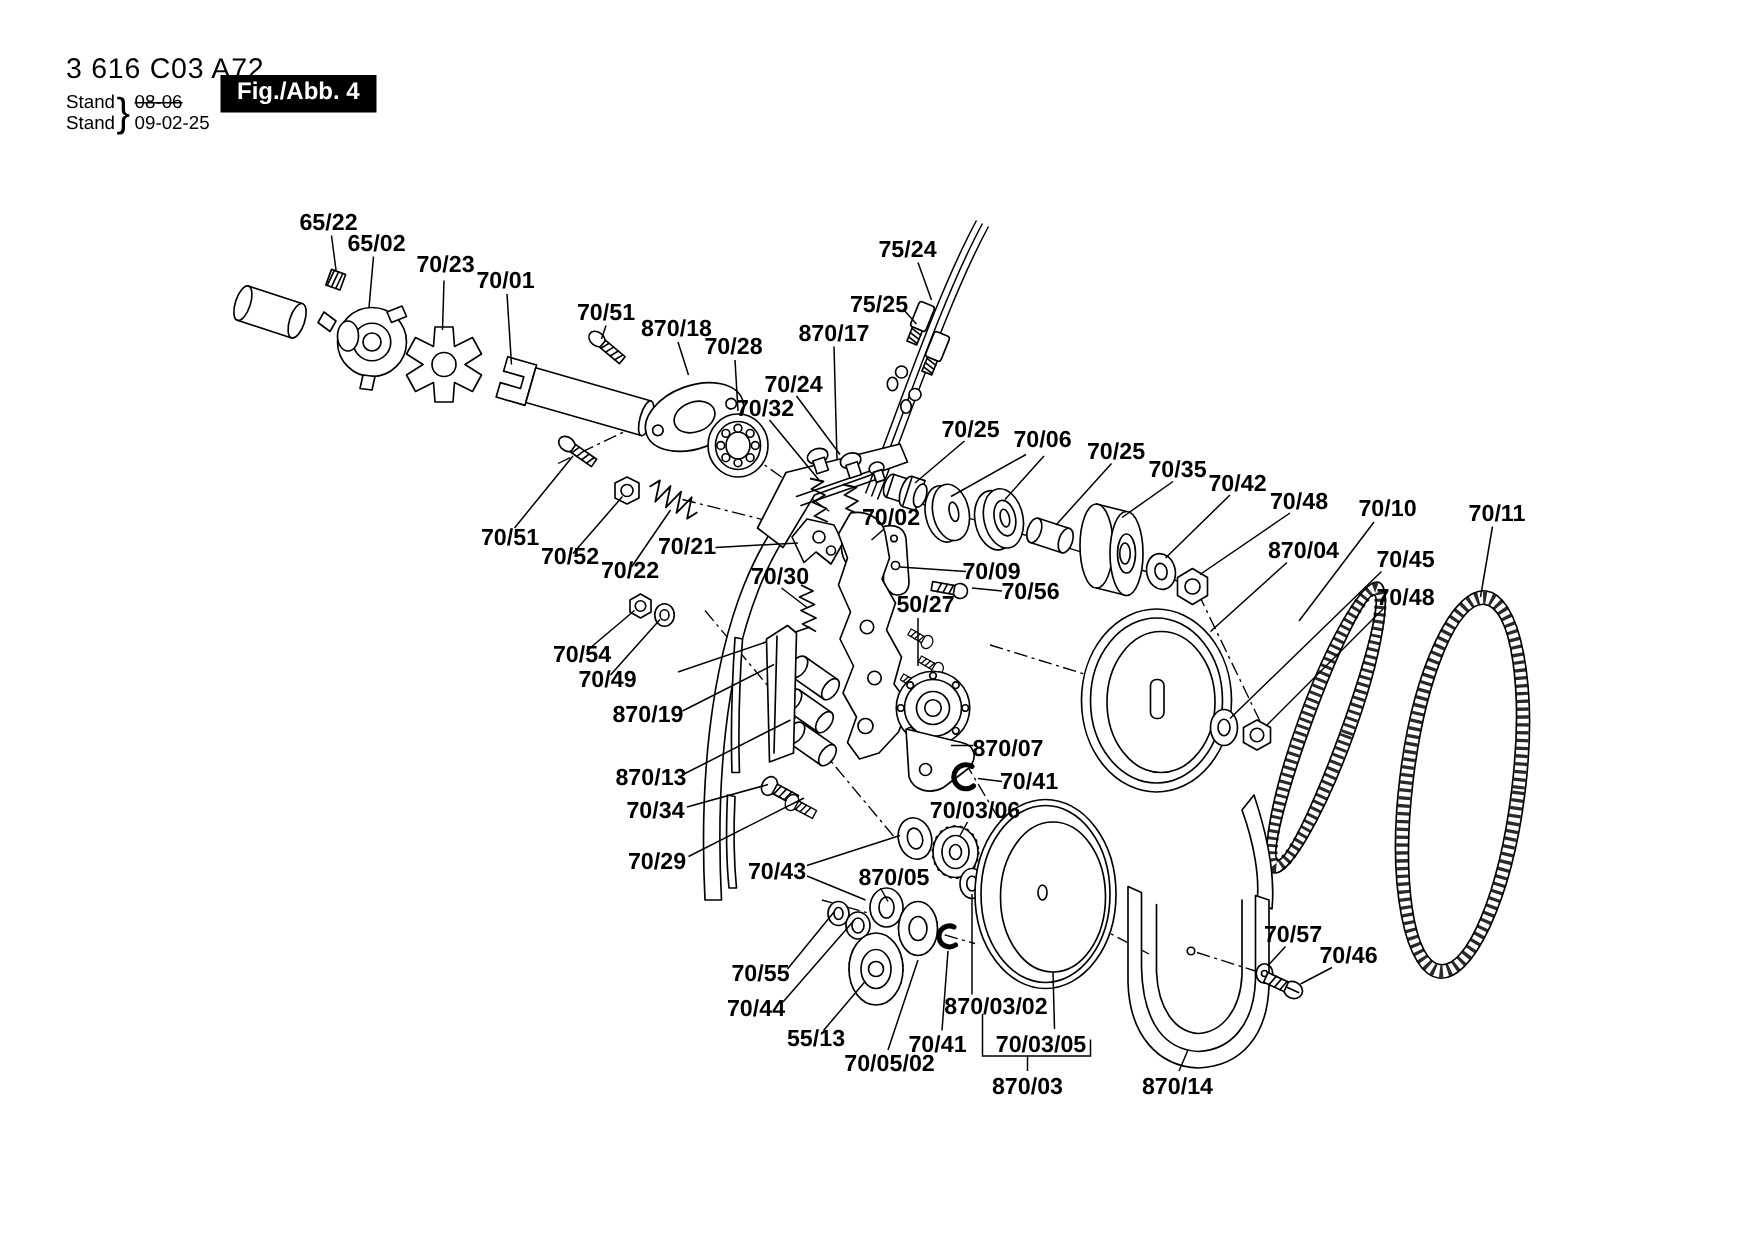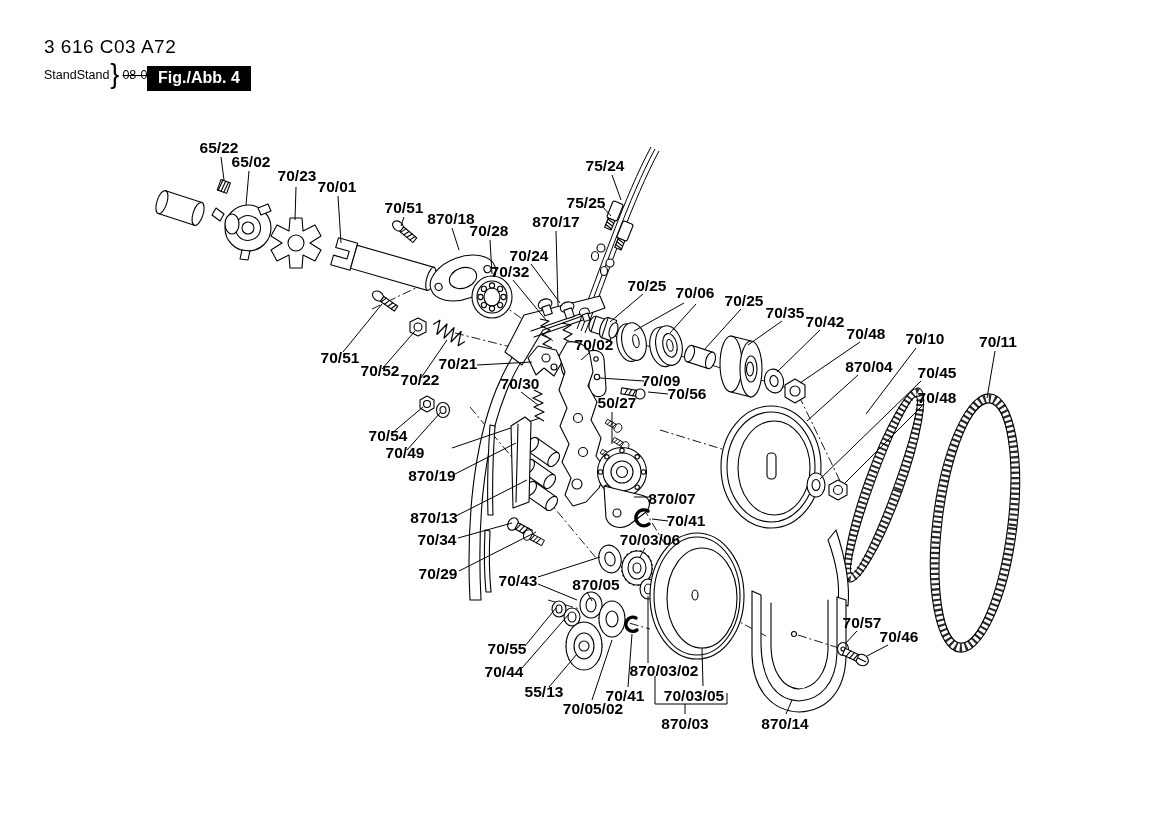--- a/index.html
+++ b/index.html
@@ -1,23 +1,23 @@
 <!DOCTYPE html>
 <html><head>
 <meta charset="utf-8">
 <style>
   html,body{margin:0;padding:0;background:#fff;}
   .page{position:relative;width:1169px;height:826px;background:#ffffff;overflow:hidden;
         font-family:"Liberation Sans",sans-serif;color:#000;}
   .docnum{position:absolute;left:44px;top:36px;font-size:19px;letter-spacing:.5px;}
   .rev{position:absolute;left:44px;top:61px;display:flex;align-items:center;font-size:12.5px;}
-  .rev .col{display:flex;flex-direction:row;line-height:14px;}
+  .rev .col{display:flex;flex-direction:column;line-height:14px;}
   .rev .brace{font-size:27px;font-weight:400;margin:0 3px 0 1px;line-height:27px;}
   .rev .old{text-decoration:line-through;}
-  .badge{position:absolute;left:147px;top:66px;background:#000;color:#fff;
+  .badge{position:absolute;left:147px;top:50px;background:#000;color:#fff;
          font-weight:bold;font-size:16px;padding:3px 11px 4px 11px;}
   .footer{position:absolute;left:44px;top:724px;font-size:13px;line-height:14.8px;}
   svg{position:absolute;left:0;top:0;}
   .p{fill:#fff;stroke:#000;stroke-width:1.1;stroke-linejoin:round;}
   .pn{fill:none;stroke:#000;stroke-width:1.1;stroke-linejoin:round;stroke-linecap:round;}
   .ld{fill:none;stroke:#000;stroke-width:1;}
   .dd{fill:none;stroke:#000;stroke-width:.9;stroke-dasharray:9 3 2 3;}
   .spr{fill:none;stroke:#000;stroke-width:1.2;stroke-linejoin:round;}
   .teeth{fill:none;stroke:#000;stroke-width:6;stroke-dasharray:1.6 2.4;}
   .band{fill:none;stroke:#2a2a2a;}

